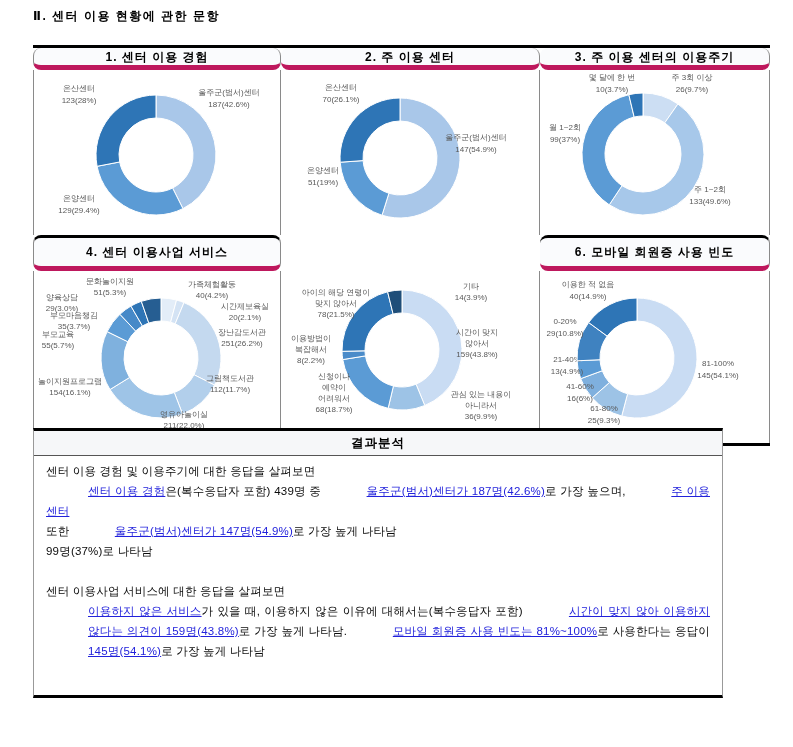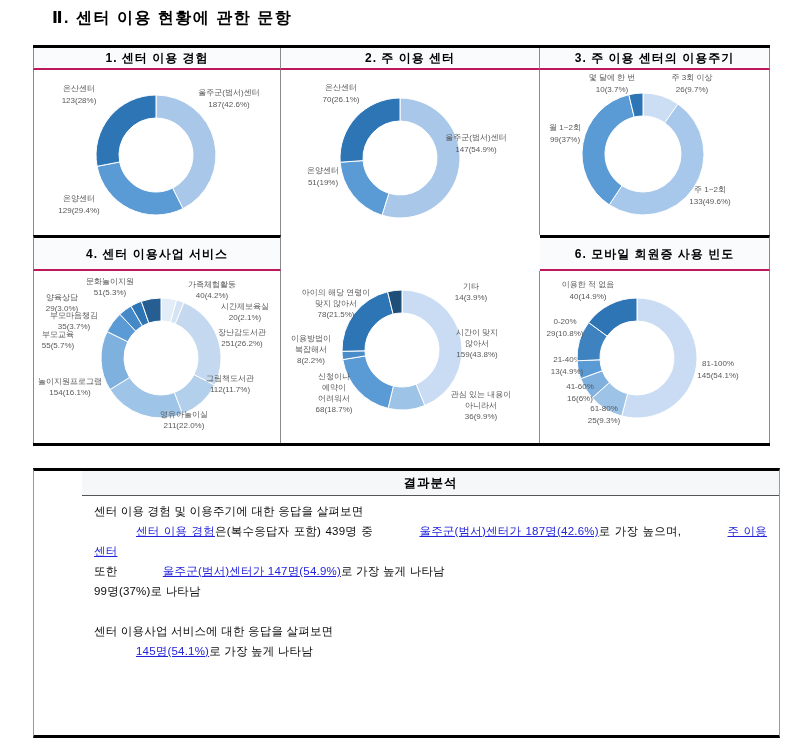--- a/index.html
+++ b/index.html
@@ -1,30 +1,30 @@
 <!DOCTYPE html>
 <html><head>
 <meta charset="utf-8">
 <style>
   html,body{margin:0;padding:0;background:#ffffff;}
   body{width:793px;height:747px;position:relative;font-family:"Liberation Sans","DejaVu Sans",sans-serif;color:#000;}
-  .doc-title{position:absolute;left:33px;top:8px;font-size:16px;font-weight:bold;letter-spacing:1.5px;margin-left:19px;}
+  .doc-title{position:absolute;left:33px;top:8px;font-size:12px;font-weight:bold;letter-spacing:1.5px;}
   .grid{position:absolute;left:33px;top:45px;width:737px;display:grid;
         grid-template-columns:248px 259px 230px;grid-template-rows:22px 165px 36px 172px;
         border-top:3px solid #000;border-bottom:3px solid #000;}
   .cell{box-sizing:border-box;border-right:1px solid #8a8a8a;}
   .cell.first{border-left:1px solid #8a8a8a;}
-  .chead{background:#fafbfd;border-bottom:2px solid #be185d;display:flex;align-items:center;justify-content:center;
-         font-weight:bold;font-size:12px;letter-spacing:1px;text-align:center;white-space:pre-line;line-height:16px;}
+  .chead{background:#fafbfd;border-bottom:5px solid #be185d;display:flex;align-items:center;justify-content:center;
+         font-weight:bold;font-size:12px;letter-spacing:1px;text-align:center;white-space:pre-line;line-height:16px;border-radius:8px;}
   .chead.row2{border-top:3px solid #000;}
   .cplot{position:relative;overflow:hidden;}
   .cplot svg{position:absolute;left:0;top:0;}
   svg text{font-size:8px;fill:#595959;}
-  .analysis{position:absolute;left:33px;top:468px;width:747px;height:270px;box-sizing:border-box;
-            border-top:3px solid #000;border-bottom:3px solid #000;border-left:1px solid #999;border-right:1px solid #999;padding-left:48px;}
+  .analysis{position:absolute;left:33px;top:428px;width:690px;height:270px;box-sizing:border-box;
+            border-top:3px solid #000;border-bottom:3px solid #000;border-left:1px solid #999;border-right:1px solid #999;}
   .ahead{height:24px;background:#f6f7f9;border-bottom:1px solid #555;text-align:center;
          font-weight:bold;font-size:12.5px;line-height:24px;letter-spacing:1px;}
   .abody{padding:5px 12px 0 12px;font-size:11.5px;line-height:20px;color:#0a0a0a;letter-spacing:0.2px;}
   .aline{min-height:20px;}
   .aline.j{text-align:justify;text-align-last:justify;}
   .lnk{color:#2222db;text-decoration:underline;margin-left:42px;}
 </style>
 </head>
 <body>
 
@@ -131,15 +131,17 @@
 
 <div class="analysis">
   <div class="ahead">결과분석</div>
   <div class="abody">
       <div class="aline"><span>센터 이용 경험 및 이용주기에 대한 응답을 살펴보면</span></div>
       <div class="aline j"><span class="lnk">센터 이용 경험</span><span>은(복수응답자 포함) 439명 중 </span><span class="lnk">울주군(범서)센터가 187명(42.6%)</span><span>로 가장 높으며, </span><span class="lnk">주 이용 센터</span></div>
       <div class="aline"><span>또한 </span><span class="lnk">울주군(범서)센터가 147명(54.9%)</span><span>로 가장 높게 나타남</span></div>
       <div class="aline"><span>99명(37%)로 나타남</span></div>
       <div class="aline">&nbsp;</div>
       <div class="aline"><span>센터 이용사업 서비스에 대한 응답을 살펴보면</span></div>
+      <div class="aline j"><span class="lnk">이용하지 않은 서비스</span><span>가 있을 때, 이용하지 않은 이유에 대해서는(복수응답자 포함) </span><span class="lnk">시간이 맞지 않아 이용하지</span></div>
+      <div class="aline j"><span class="lnk">않다는 의견이 159명(43.8%)</span><span>로 가장 높게 나타남. </span><span class="lnk">모바일 회원증 사용 빈도는 81%~100%</span><span>로 사용한다는 응답이</span></div>
       <div class="aline"><span class="lnk">145명(54.1%)</span><span>로 가장 높게 나타남</span></div>
     </div>
 </div>
 
 </body></html>

